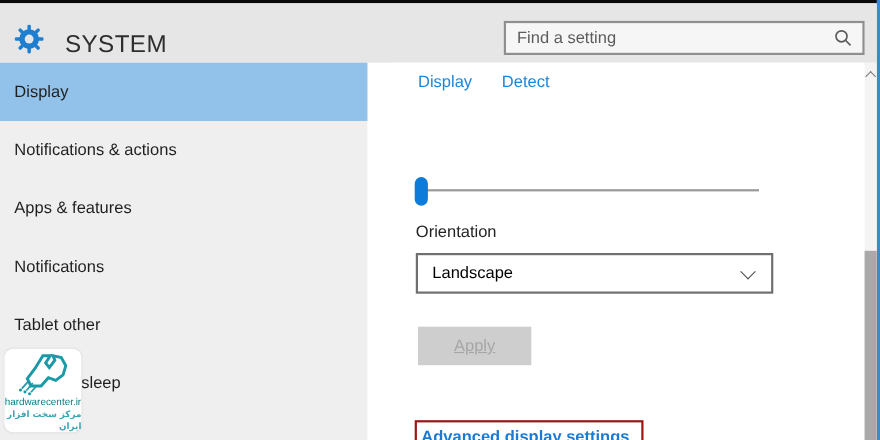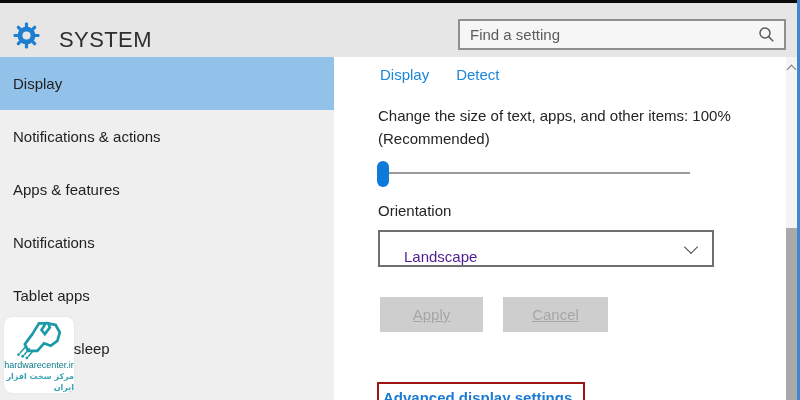--- a/index.html
+++ b/index.html
@@ -33,21 +33,21 @@
   .content{left:355px;top:57px;width:431px;height:343px;background:#ffffff;}
   .links-row{left:380px;top:66px;display:flex;gap:27px;font-size:15px;}
   .link{color:#1c86d9;}
   .scale-text{left:378px;top:104px;width:395px;font-size:15px;line-height:23px;color:#242424;}
 
   .slider-track{left:378px;top:172px;width:312px;height:2px;background:#9a9a9a;}
   .slider-thumb{left:377px;top:161px;width:12px;height:26px;border-radius:6px;background:#0d7bd9;}
 
   .orientation-label{left:378px;top:202px;font-size:15px;color:#242424;}
   .dropdown{left:378px;top:230px;width:308px;height:33px;background:#fff;border:2px solid #6f6f6f;
-          display:flex;align-items:flex-end;padding-left:24px;font-size:15px;color:#4c1d95;}
+          display:flex;align-items:center;padding-left:13px;font-size:15px;color:#000000;}
   .dd-chevron{position:absolute;right:16px;top:10px;width:9px;height:9px;
           border-right:1.6px solid #4a4a4a;border-bottom:1.6px solid #4a4a4a;transform:rotate(45deg);}
 
   .btn{height:35px;background:#cecece;color:#a6a6a6;font-size:15px;
           display:flex;align-items:center;justify-content:center;text-decoration:underline;}
   .btn-apply{left:380px;top:297px;width:103px;}
   .btn-cancel{left:503px;top:297px;width:105px;}
 
   .red-box{left:377px;top:358px;width:200px;height:26px;border:2px solid #9e1313;
           display:flex;align-items:center;padding-left:4px;margin-top:24px;}
@@ -107,51 +107,46 @@
     <div class="side-item">
       <span>Notifications &amp; actions</span>
     </div>
     <div class="side-item">
       <span>Apps &amp; features</span>
     </div>
     <div class="side-item">
       <span>Notifications</span>
     </div>
     <div class="side-item">
-      <span>Tablet apps</span>
+      <span>Tablet other</span>
     </div>
     <div class="side-item">
       <span>Power &amp; sleep</span>
     </div>
   </div>
 
   <div class="abs content"></div>
 
   <div class="abs links-row">
     <span class="link">Display</span>
     <span class="link">Detect</span>
   </div>
 
-  <div class="abs scale-text">
-    <div>Change the size of text, apps, and other items: 100%</div>
-    <div>(Recommended)</div>
-  </div>
 
   <div class="abs slider-track"></div>
   <div class="abs slider-thumb"></div>
 
   <div class="abs orientation-label">Orientation</div>
 
   <div class="abs dropdown">
     <span>Landscape</span>
     <span class="dd-chevron"></span>
   </div>
 
   <div class="abs btn btn-apply">Apply</div>
-  <div class="abs btn btn-cancel">Cancel</div>
 
   <div class="abs red-box">
     <span class="adv-link">Advanced display settings</span>
   </div>
 
   <div class="abs scrollbar">
     <span class="scroll-up"></span>
     <span class="scroll-thumb"></span>
   </div>
 

